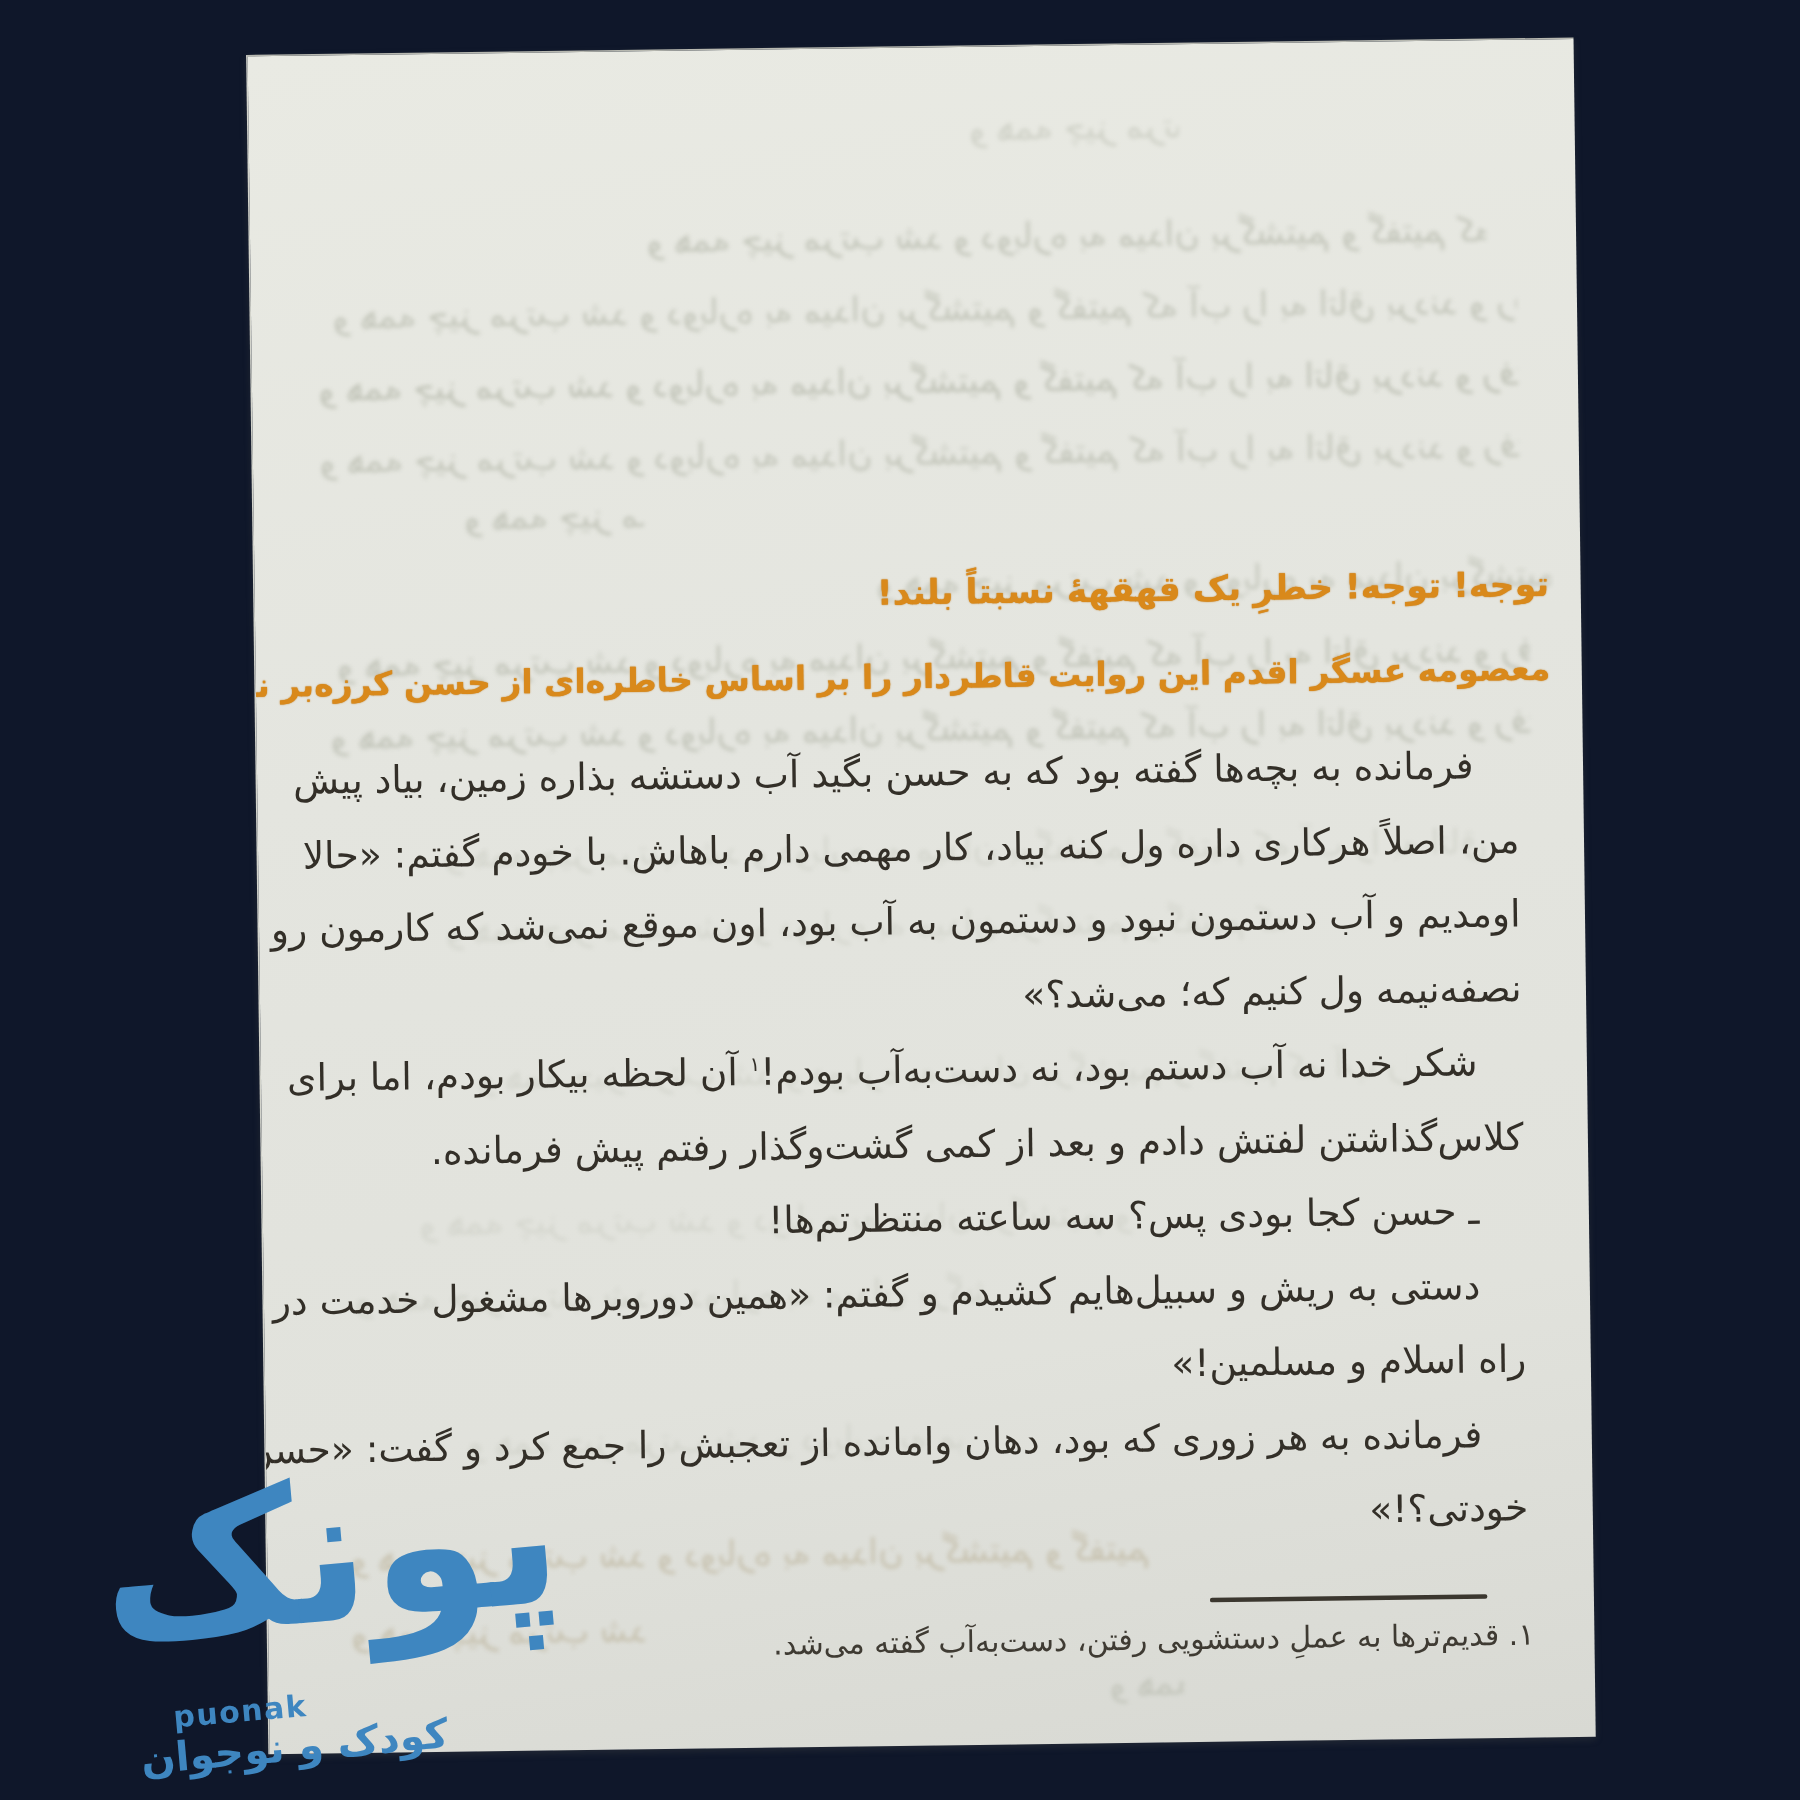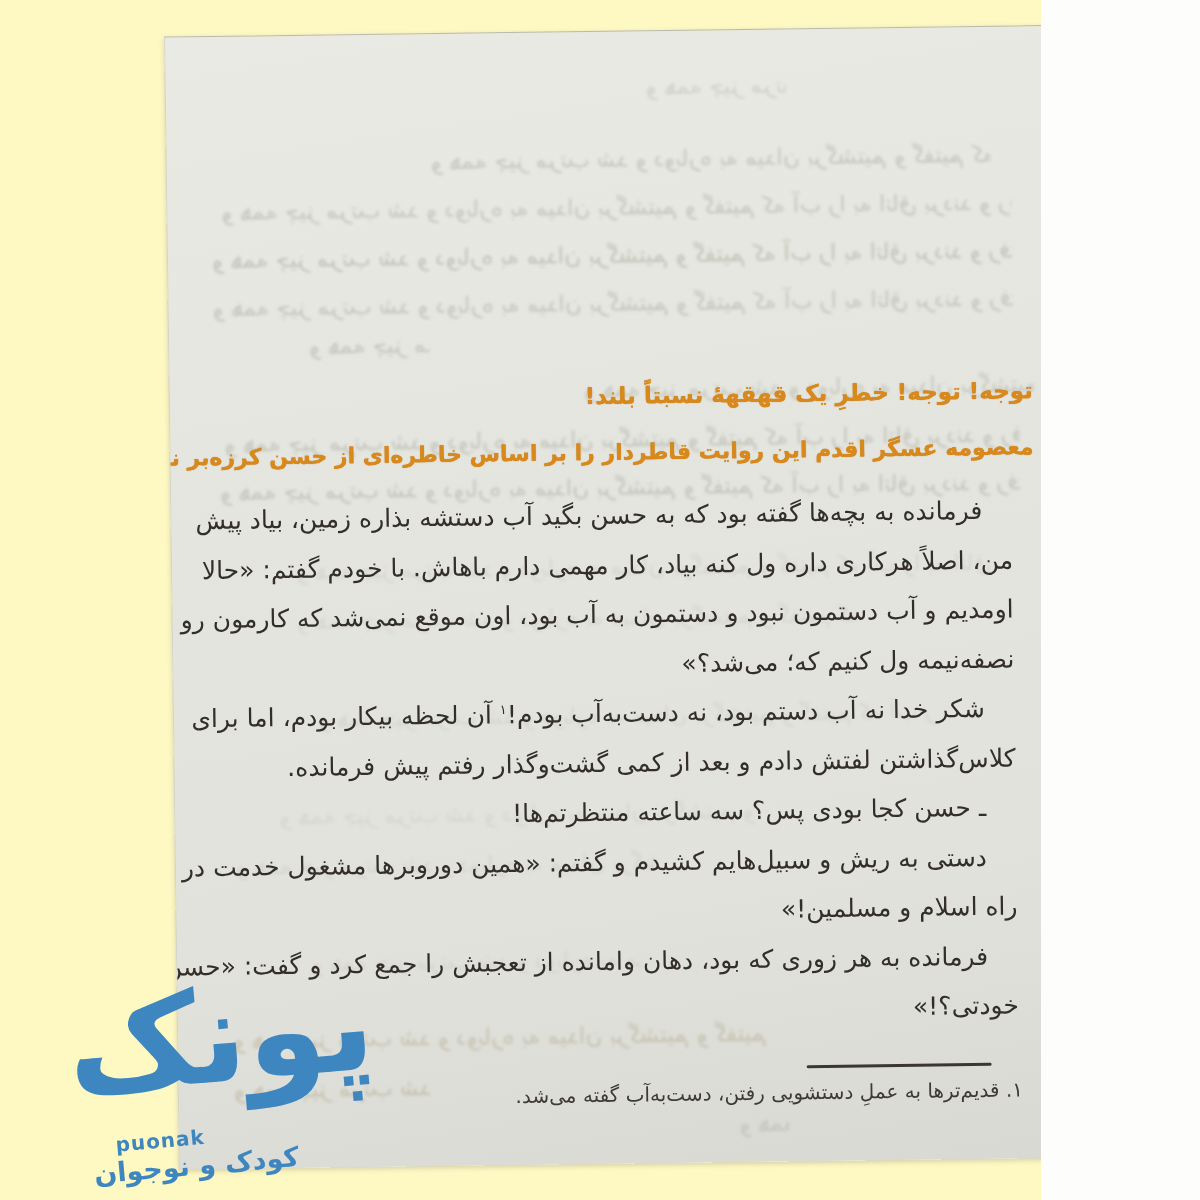--- a/index.html
+++ b/index.html
@@ -1,19 +1,19 @@
 <!DOCTYPE html>
 <html lang="fa"><head>
 <meta charset="utf-8">
 <title>Book page photo</title>
 <style>
   html,body{margin:0;padding:0;}
   body{width:1200px;height:1200px;background:#fdfdfc;overflow:hidden;
        font-family:"DejaVu Sans",sans-serif;}
-  #canvas{position:relative;width:1041px;height:1200px;background:#fef9c3;overflow:hidden;}
+  #canvas{position:relative;width:1200px;height:1200px;background:#0f172a;overflow:hidden;}
 
   
   #page{position:absolute;left:164px;top:25px;width:884px;height:1132px;
         background:linear-gradient(172deg,#e9eae3 0%,#e4e5df 40%,#e1e2dc 75%,#d8d9d3 100%);
         transform:rotate(-0.75deg);transform-origin:top right;
         border-top:1px solid #b7b8b0;border-left:1px solid #d2d3cb;
         box-shadow:0 2px 5px rgba(90,90,85,.25);
         overflow:hidden;}
 
   

